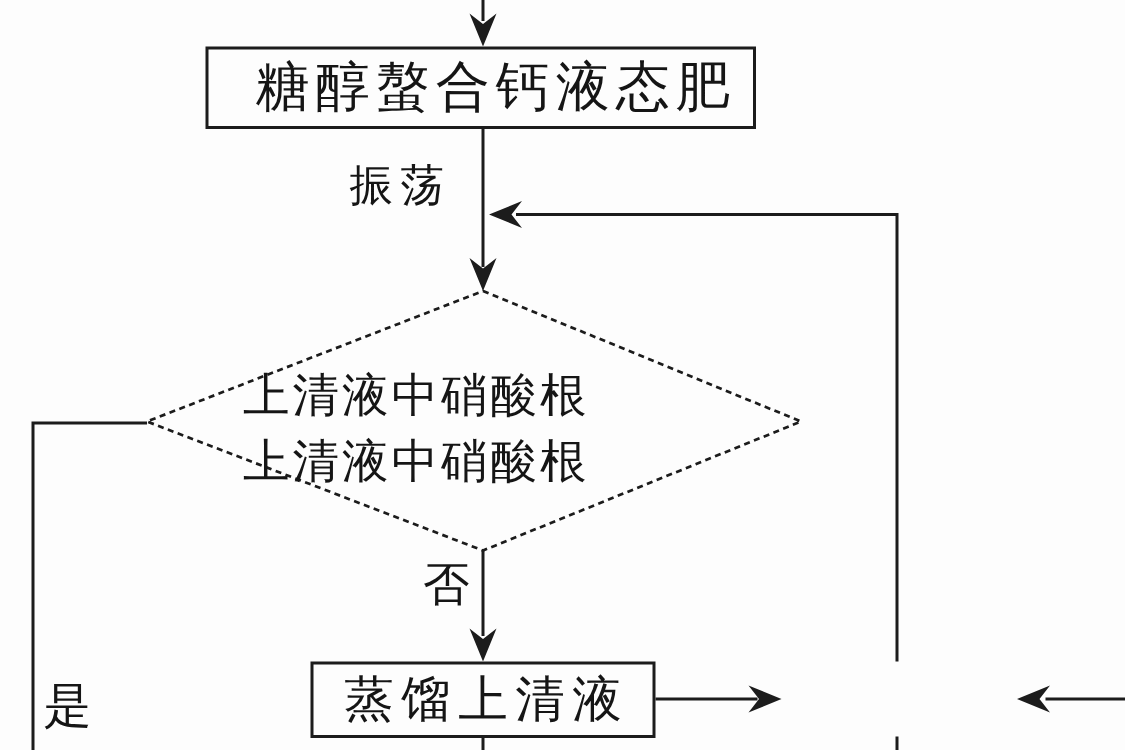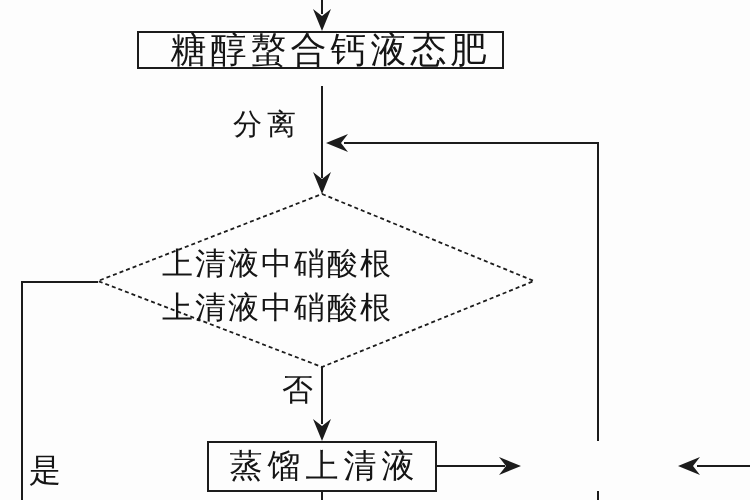--- a/index.html
+++ b/index.html
@@ -31,21 +31,21 @@
     background: #fdfdfd;
     display: flex;
     align-items: center;
     justify-content: center;
     white-space: nowrap;
   }
   .box-source {
     left: 137px;
     top: 31px;
     width: 367px;
-    height: 38px;
+    height: 55px;
     font-size: 36px;
     letter-spacing: 4px;
     padding-left: 20px; 
   }
   .box-distill {
     left: 207px;
     top: 441px;
     width: 230px;
     height: 51px;
     font-size: 33px;
@@ -130,21 +130,21 @@
       <path d="M326 143 L348 134 L341 143 L348 152 Z"></path>
       <path d="M322 441 L313 419 L322 426 L331 419 Z"></path>
       <path d="M521 466 L499 457 L506 466 L499 475 Z"></path>
       <path d="M678 466 L700 457 L693 466 L700 475 Z"></path>
     </g>
   </svg>
 
   <div class="node-box box-source">糖醇螯合钙液态肥</div>
 
   <div class="edge-label-shake">
-    <div>分离</div>
+    <div>振荡</div>
   </div>
 
   <div class="diamond-text">
     <div>上清液中硝酸根</div>
     <div>上清液中硝酸根</div>
   </div>
 
   <div class="label-no">否</div>
 
   <div class="label-yes">是</div>

